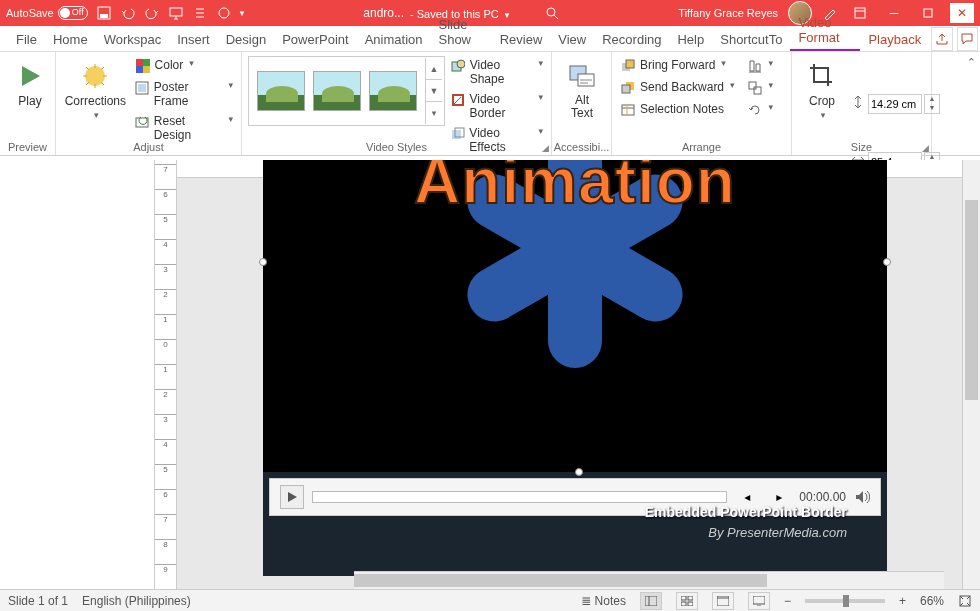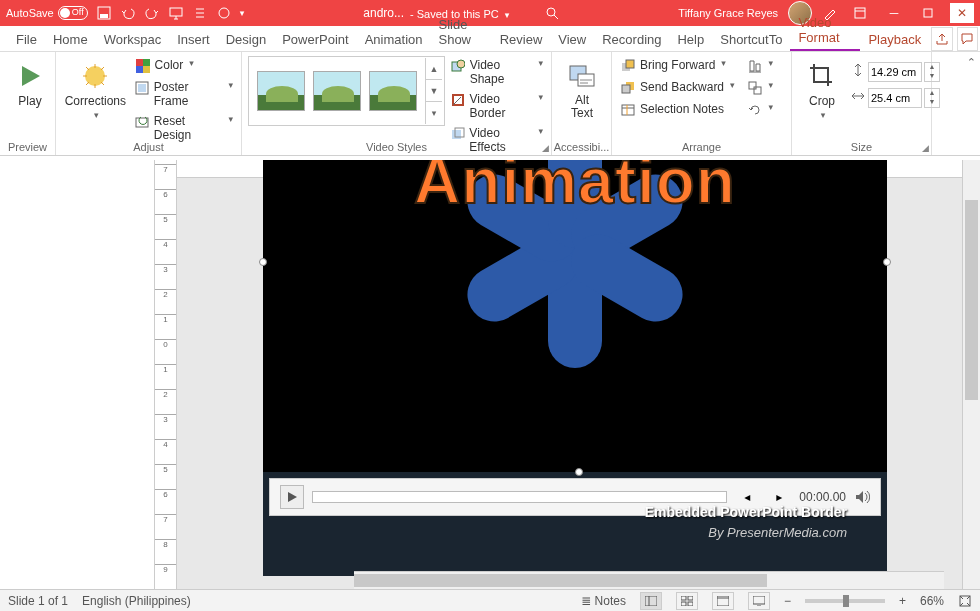--- a/index.html
+++ b/index.html
@@ -37,21 +37,21 @@
 .smallbtn { display:flex; gap:4px; padding:2px; font-size:12px; color:#333; }
 .smallbtn .ico { width:16px; height:16px; display:flex; align-items:center; justify-content:center; }
 .dd { font-size:9px; color:#666; margin-left:2px; }
 .styles-gallery { display:flex; align-items:center; gap:8px; border:1px solid #ccc; padding:4px 2px 4px 8px; height:70px; }
 .style-thumb { width:48px; height:40px; background:linear-gradient(to bottom,#c0e8f0 60%,#4a7a3a 60%); border:1px solid #aaa; position:relative; }
 .style-thumb::after { content:""; position:absolute; bottom:8px; left:8px; width:32px; height:16px; background:#8ab05a; border-radius:50% 50% 0 0; }
 .gallery-btns { display:flex; flex-direction:column; border-left:1px solid #ccc; }
 .gallery-btns div { width:16px; height:22px; display:flex; align-items:center; justify-content:center; font-size:9px; color:#666; border-bottom:1px solid #ccc; }
 .vstack { display:flex; flex-direction:column; gap:2px; }
 .size-input { border:1px solid #ccc; width:54px; height:20px; font-size:11px; padding:0 2px; }
-.size-row { display:flex; align-items:flex-start; gap:2px; }
+.size-row { display:flex; align-items:flex-start; gap:2px;margin-top:32px; }
 .spinner { display:flex; flex-direction:column; border:1px solid #ccc; }
 .spinner div { width:14px; height:9px; font-size:7px; text-align:center; color:#666; }
 .launcher { position:absolute; bottom:2px; right:2px; font-size:9px; color:#888; }
 
 
 .editarea { position:absolute; top:160px; left:0; right:0; bottom:22px; background:#e8e8e8; display:flex; }
 .slidepanel { width:155px; background:#fff; border-right:1px solid #ccc; }
 .rulerV { width:22px; background:#fff; border-right:1px solid #ccc; position:relative; }
 .rulerV .tick { position:absolute; left:0; width:100%; border-top:1px solid #aaa; font-size:8px; color:#666; text-align:center; }
 .canvas-wrap { flex:1; position:relative; overflow:hidden; }

